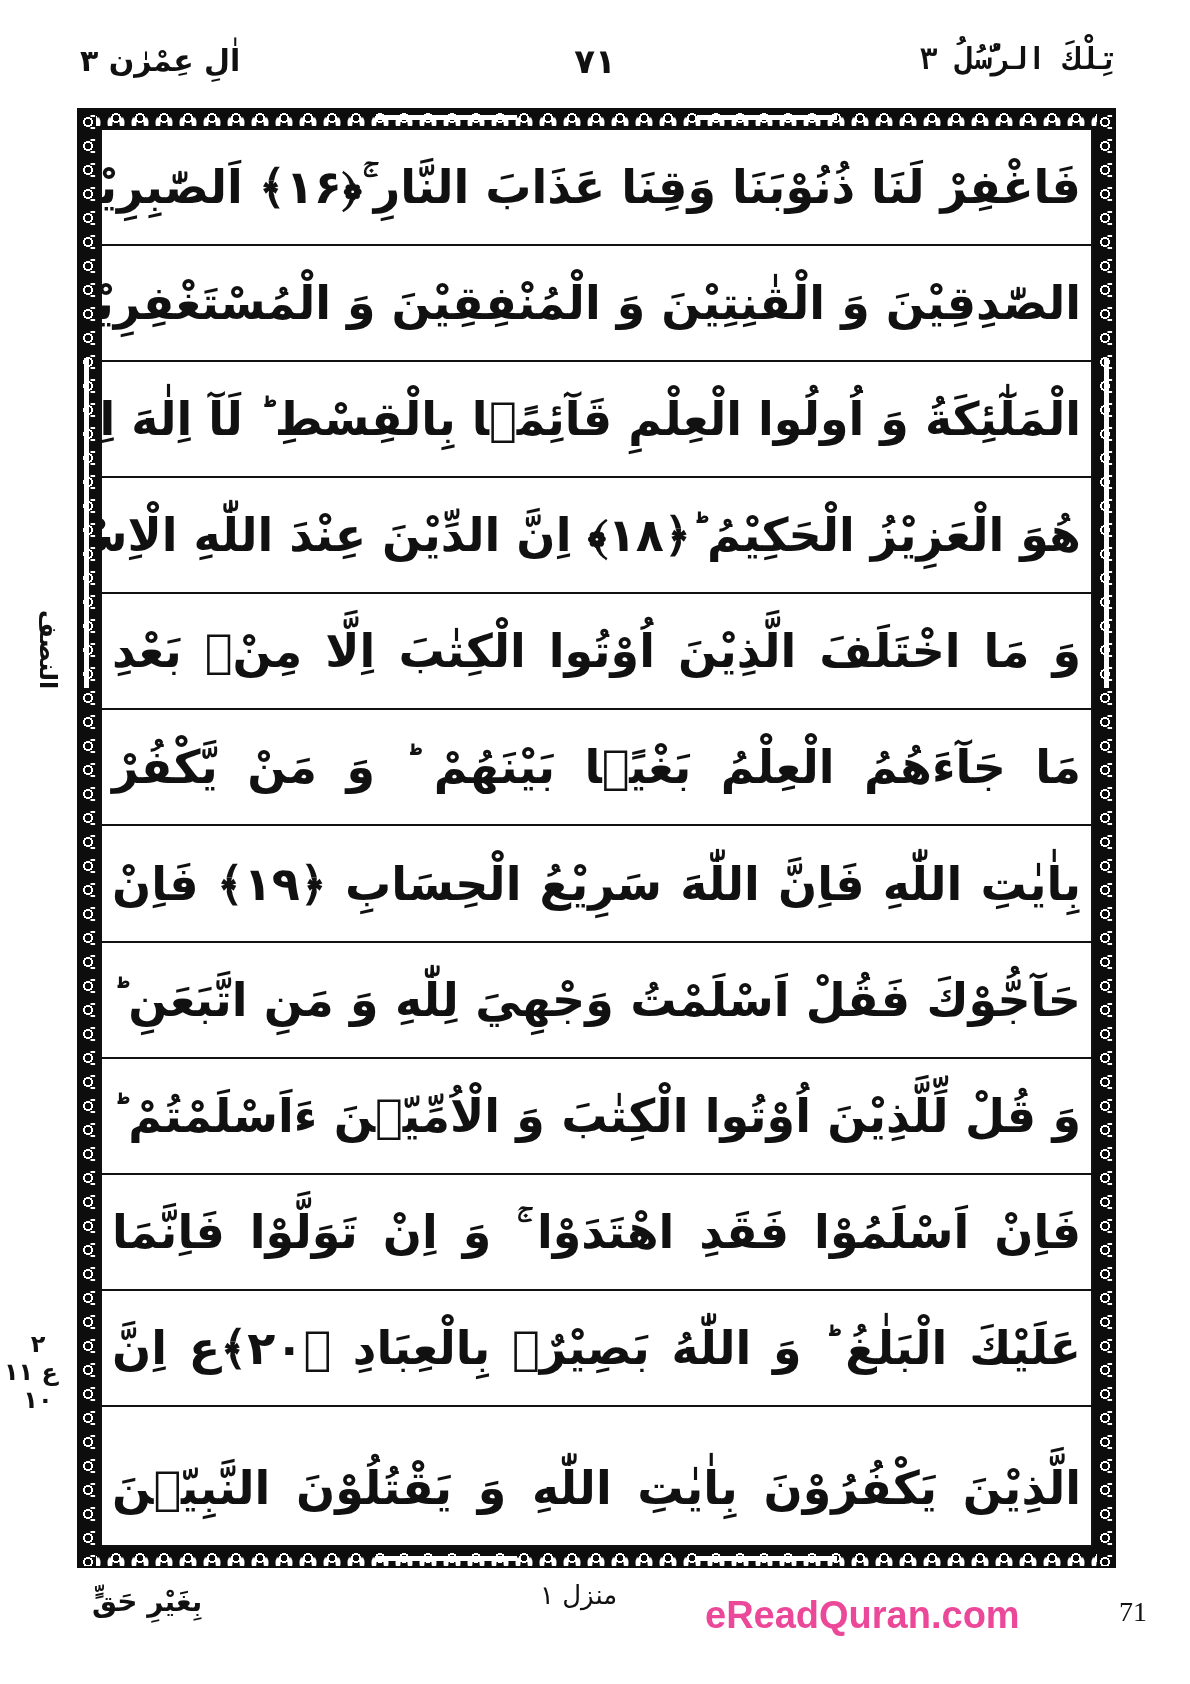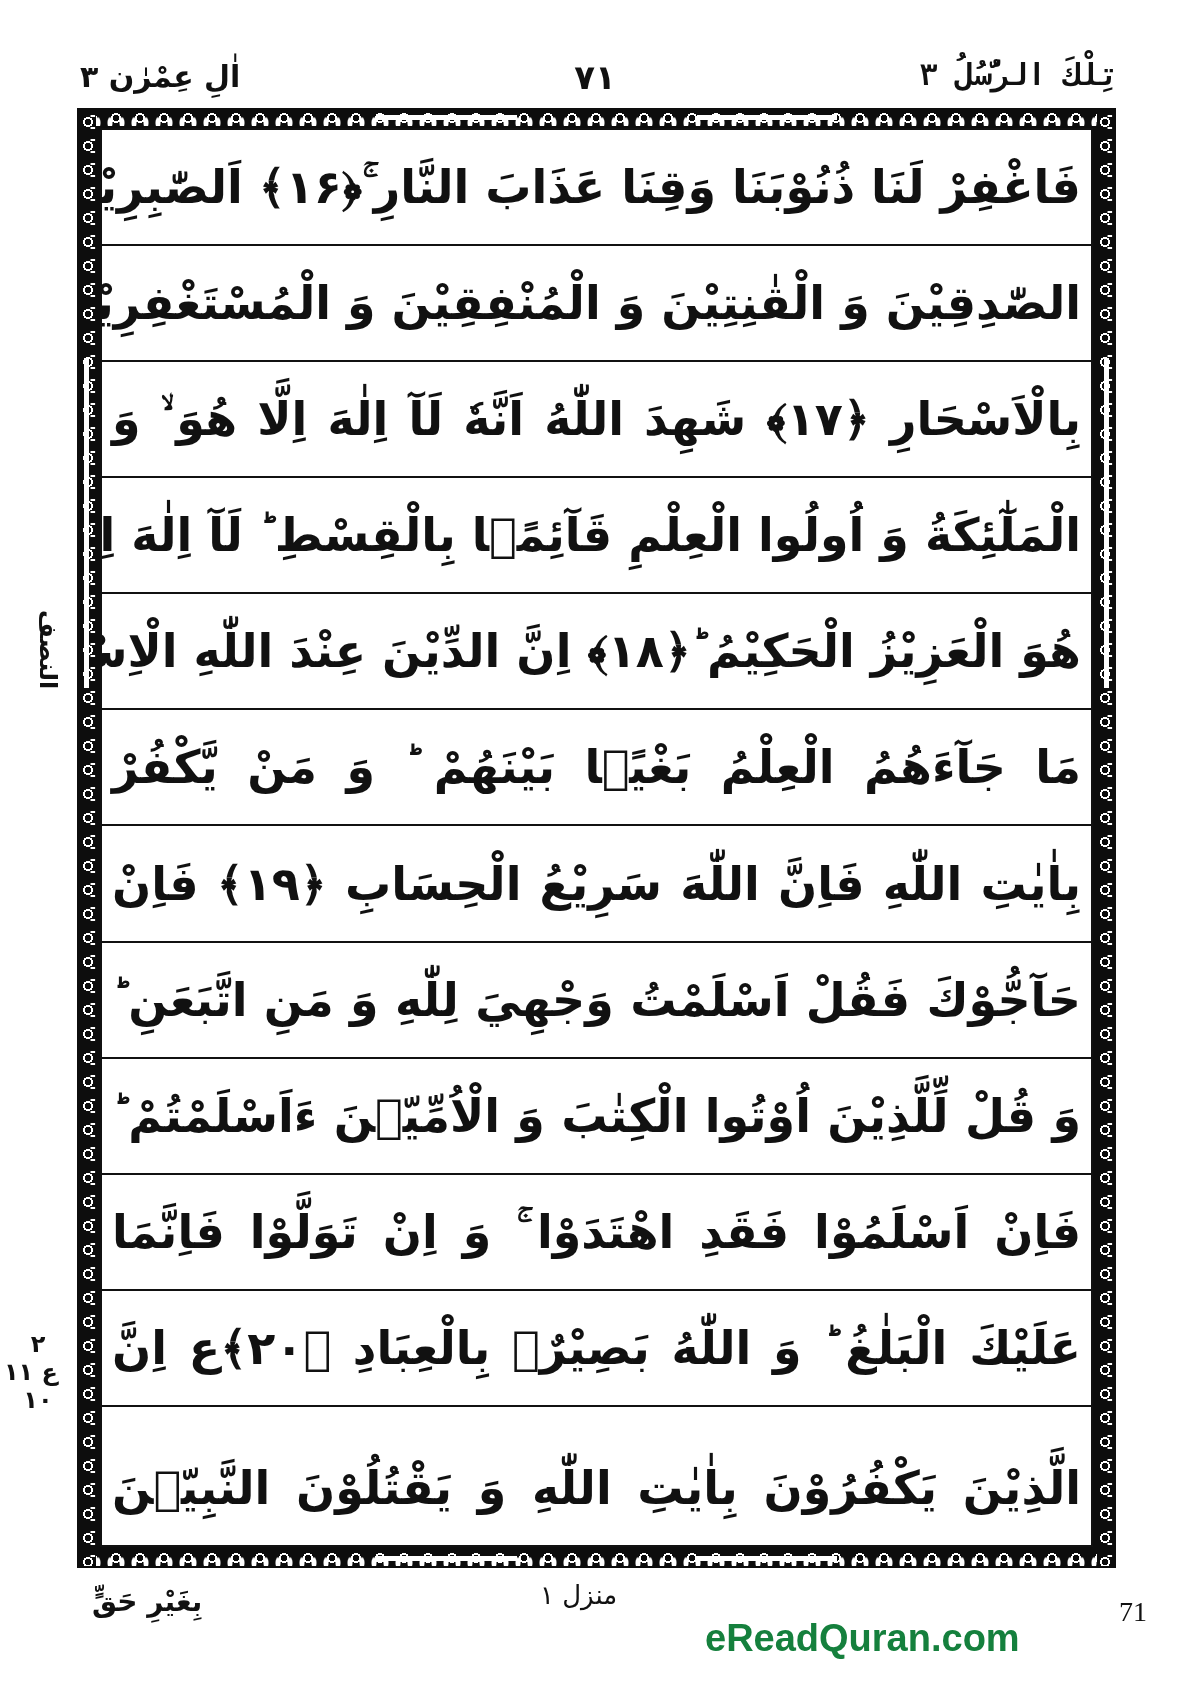--- a/index.html
+++ b/index.html
@@ -1,18 +1,18 @@
 <!DOCTYPE html>
 <html><head>
 <meta charset="utf-8">
 <style>
   html, body { margin:0; padding:0; background:#ffffff; }
   body { width:1190px; height:1684px; position:relative; overflow:hidden; color:#111; font-family:"DejaVu Sans", sans-serif; }
 
-  .hdr { position:absolute; top:52px; height:50px; font-family:"DejaVu Sans", sans-serif; font-weight:bold; font-size:30px; line-height:50px; direction:rtl; white-space:nowrap; }
+  .hdr { position:absolute; top:36px; height:50px; font-family:"DejaVu Sans", sans-serif; font-weight:bold; font-size:30px; line-height:50px; direction:rtl; white-space:nowrap; }
   .hdr-right { right:72px;font-family:Liberation Mono, monospace; }
   .hdr-center { left:555px; width:80px; text-align:center; font-size:34px; }
   .hdr-left { left:80px; }
 
   .frame { position:absolute; left:77px; top:108px; width:1039px; height:1460px; background:#0d0d0d; box-sizing:border-box; }
   
   .orn { position:absolute; background-color:#0d0d0d; }
   .orn-h { height:16px; background-image: radial-gradient(circle at 50% 50%, transparent 3px, #fff 3px, #fff 5px, transparent 5px), radial-gradient(ellipse at 50% 80%, #fff 2px, transparent 3px); background-size:24px 16px, 12px 16px; }
   .orn-v { width:16px; background-image: radial-gradient(circle at 50% 50%, transparent 3px, #fff 3px, #fff 5px, transparent 5px), radial-gradient(ellipse at 80% 50%, #fff 2px, transparent 3px); background-size:16px 24px, 16px 12px; }
   .bar { position:absolute; background:#fff; }
@@ -22,21 +22,21 @@
   .line:last-child { border-bottom:none;margin-top:24px; }
   .line-text { font-family:"DejaVu Sans", sans-serif; font-weight:bold; font-size:46px; line-height:1; white-space:nowrap; text-align:justify; text-align-last:justify; width:100%; letter-spacing:0.5px; }
 
   .side { position:absolute; font-family:"DejaVu Sans", sans-serif; font-weight:bold; font-size:24px; white-space:nowrap; direction:rtl; }
   .side-nisf { left:20px; top:610px; transform:rotate(90deg); transform-origin:left top; left:62px; }
   .side-ruku { left:18px; top:1330px; width:40px; text-align:center; line-height:28px; }
 
   .ftr { position:absolute; white-space:nowrap; }
   .ftr-catch { left:92px; top:1585px; font-family:"DejaVu Sans", sans-serif; font-weight:bold; font-size:28px; direction:rtl; }
   .ftr-manzil { left:540px; top:1580px; font-family:"DejaVu Sans", sans-serif; font-size:26px; direction:rtl; }
-  .ftr-site { left:705px; top:1594px; font-family:"Liberation Sans", sans-serif; font-weight:bold; font-size:38px; color:#15803d;margin-top:23px; }
+  .ftr-site { left:705px; top:1594px; font-family:"Liberation Sans", sans-serif; font-weight:bold; font-size:38px; color:#ec4899; }
   .ftr-num { left:1078px; top:1596px; font-family:"Liberation Serif", serif; font-size:28px;margin-left:41px; }
 </style>
 </head>
 <body>
 
 <div class="hdr hdr-right">تِلْكَ الرُّسُلُ ۳</div>
 <div class="hdr hdr-center">۷۱</div>
 <div class="hdr hdr-left">اٰلِ عِمْرٰن ۳</div>
 
 <div class="frame">
@@ -52,27 +52,27 @@
   <div class="bar" style="right:7px; top:250px; width:5px; height:330px;"></div>
 
   <div class="inner">
     <div class="line">
         <span class="line-text">فَاغْفِرْ لَنَا ذُنُوْبَنَا وَقِنَا عَذَابَ النَّارِ ۚ﴿۱۶﴾ اَلصّٰبِرِيْنَ وَ</span>
       </div>
     <div class="line">
         <span class="line-text">الصّٰدِقِيْنَ وَ الْقٰنِتِيْنَ وَ الْمُنْفِقِيْنَ وَ الْمُسْتَغْفِرِيْنَ</span>
       </div>
     <div class="line">
-        <span class="line-text">بِالْاَسْحَارِ ﴿۱۷﴾ شَهِدَ اللّٰهُ اَنَّهٗ لَآ اِلٰهَ اِلَّا هُوَ ۙ وَ</span>
-      </div>
-    <div class="line">
         <span class="line-text">الْمَلٰٓئِكَةُ وَ اُولُوا الْعِلْمِ قَآئِمًۢا بِالْقِسْطِ ؕ لَآ اِلٰهَ اِلَّا</span>
       </div>
     <div class="line">
         <span class="line-text">هُوَ الْعَزِيْزُ الْحَكِيْمُ ؕ﴿۱۸﴾ اِنَّ الدِّيْنَ عِنْدَ اللّٰهِ الْاِسْلَامُ ۫ قف</span>
+      </div>
+    <div class="line">
+        <span class="line-text">وَ مَا اخْتَلَفَ الَّذِيْنَ اُوْتُوا الْكِتٰبَ اِلَّا مِنْۢ بَعْدِ</span>
       </div>
     <div class="line">
         <span class="line-text">مَا جَآءَهُمُ الْعِلْمُ بَغْيًۢا بَيْنَهُمْ ؕ وَ مَنْ يَّكْفُرْ</span>
       </div>
     <div class="line">
         <span class="line-text">بِاٰيٰتِ اللّٰهِ فَاِنَّ اللّٰهَ سَرِيْعُ الْحِسَابِ ﴿۱۹﴾ فَاِنْ</span>
       </div>
     <div class="line">
         <span class="line-text">حَآجُّوْكَ فَقُلْ اَسْلَمْتُ وَجْهِيَ لِلّٰهِ وَ مَنِ اتَّبَعَنِ ؕ</span>
       </div>

